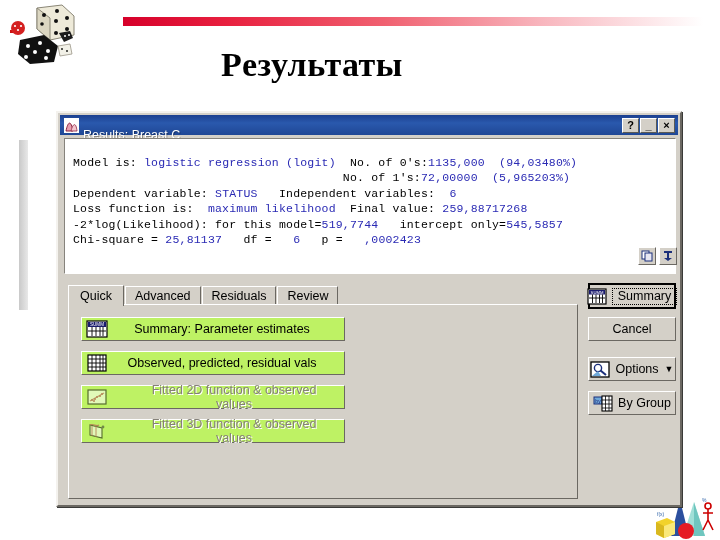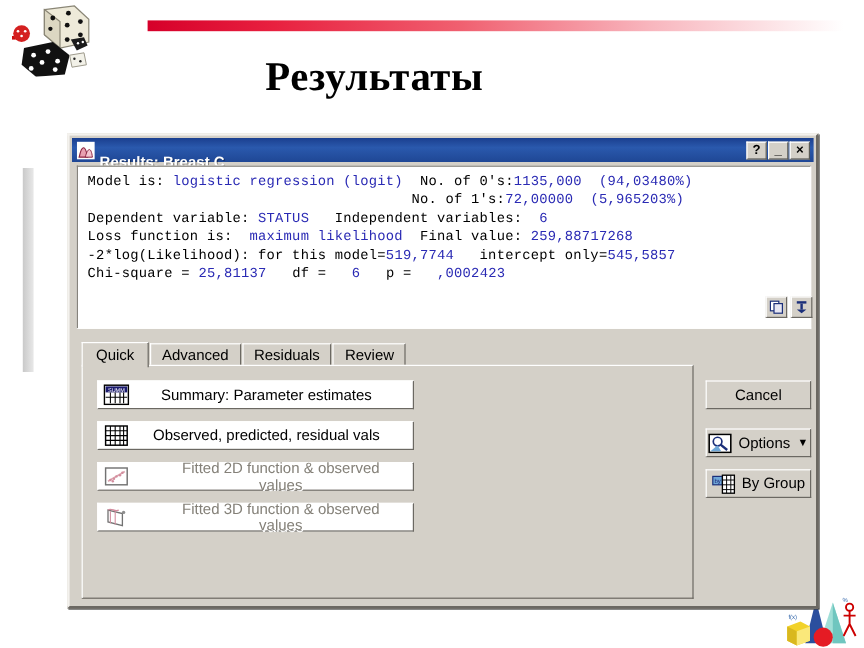--- a/index.html
+++ b/index.html
@@ -36,21 +36,21 @@
     box-shadow:1px 1px 0 #3a3a38;
     box-sizing:border-box;
   }
   #title-bar{
     position:absolute;left:2px;top:2px;right:2px;height:20px;
     background:linear-gradient(to bottom,#1b3f8f 0%,#2a59ad 40%,#1f4795 100%);
     display:flex;align-items:center;padding:0 2px;
   }
   #title-bar-icon{width:15px;height:15px;margin:0 4px 0 2px;flex:0 0 auto;}
   #window-title{
-    color:#ffffff;font-size:12.5px;font-weight:bold;
+    color:#ffffff;font-size:12.5px;font-weight:normal;
     font-family:"Liberation Sans", sans-serif;white-space:nowrap;
     text-shadow:1px 1px 0 rgba(0,0,0,.35);
     margin-top:20px;
   }
   .titlebar-btn{
     width:17px;height:15px;background:#d4d0c8;
     border-top:1px solid #ffffff;border-left:1px solid #ffffff;
     border-right:1px solid #5a5a55;border-bottom:1px solid #5a5a55;
     font-size:11px;font-weight:bold;line-height:13px;text-align:center;
     color:#000;margin-left:1px;font-family:"Liberation Sans", sans-serif;
@@ -60,21 +60,21 @@
 
   
   #output-pane{
     position:absolute;left:6px;top:25px;width:612px;height:136px;
     background:#ffffff;
     border-top:1.5px solid #86837c;border-left:1.5px solid #86837c;
     border-right:1.5px solid #ffffff;border-bottom:1.5px solid #ffffff;
     box-sizing:border-box;overflow:hidden;
   }
   #output-text{
-    position:absolute;left:8px;top:5px;
+    position:absolute;left:8px;top:16px;
     font-family:"Liberation Mono","DejaVu Sans Mono",monospace;
     font-size:11.5px;line-height:15.4px;white-space:pre;color:#000000;
     letter-spacing:.2px;
   }
   #output-text .v{color:#2a2ab4;}
   
   #output-pane-tools{position:absolute;left:580px;top:134px;display:flex;gap:3px;}
   .mini-btn{
     width:18px;height:18px;background:#d4d0c8;
     border-top:1px solid #ffffff;border-left:1px solid #ffffff;
@@ -97,21 +97,21 @@
   #tab-panel{
     position:absolute;left:10px;top:191px;width:510px;height:195px;
     background:#d4d0c8;
     border-top:1.5px solid #ffffff;border-left:1.5px solid #ffffff;
     border-right:1.5px solid #6b6862;border-bottom:1.5px solid #6b6862;
     box-sizing:border-box;
   }
 
   
   .action-btn{
-    position:absolute;left:12px;width:264px;height:24px;background:#ffffff;
+    position:absolute;left:12px;width:264px;height:24px;background:#bef264;
     border-top:1.5px solid #ffffff;border-left:1.5px solid #ffffff;
     border-right:1.5px solid #6b6862;border-bottom:1.5px solid #6b6862;
     box-sizing:border-box;display:flex;align-items:center;
     font-size:12.5px;color:#000;font-family:"Liberation Sans", sans-serif;
   }
   .action-btn .btn-icon{width:22px;height:18px;margin:0 6px 0 4px;flex:0 0 auto;}
   .action-btn .btn-label{flex:1;text-align:center;padding-right:14px;}
   .action-btn.disabled .btn-label{color:#848078;text-shadow:1px 1px 0 #ffffff;margin-left:24px;}
   .action-btn.disabled .btn-icon{opacity:.55;}
 
@@ -291,20 +291,35 @@
         <path d="M4 3 L4 13 L16 16 L16 6 Z" fill="#ffffff" stroke="#000" stroke-width="1.1"></path>
         <path d="M4 3 C7 1, 10 5, 13 3" fill="none" stroke="#b03050" stroke-width="1.1"></path>
         <line x1="6" y1="4" x2="6" y2="14" stroke="#b03050" stroke-width=".9"></line>
         <line x1="10" y1="4" x2="10" y2="15" stroke="#b03050" stroke-width=".9"></line>
         <circle cx="17" cy="5" r="1.4" fill="#333"></circle>
       </svg>
       <span class="btn-label">Fitted 3D function &amp; observed values</span>
     </div>
   </div>
 
+  <div class="side-btn" id="btn-summary" style="top:170px">
+    <svg class="side-icon" viewBox="0 0 20 17" style="margin-right:5px">
+      <rect x="1" y="1" width="18" height="15" fill="#ffffff" stroke="#000" stroke-width="1.2"></rect>
+      <rect x="2" y="2" width="16" height="4.5" fill="#1b1b6e"></rect>
+      <text x="10" y="5.8" font-family="Liberation Sans, sans-serif" font-size="4.2" fill="#ffffff" text-anchor="middle">SUMM</text>
+      <g stroke="#000" stroke-width=".9">
+        <line x1="2" y1="10" x2="18" y2="10"></line>
+        <line x1="5.5" y1="6.5" x2="5.5" y2="15"></line>
+          <line x1="9" y1="6.5" x2="9" y2="15"></line>
+        <line x1="12.5" y1="6.5" x2="12.5" y2="15"></line>
+          <line x1="15.5" y1="6.5" x2="15.5" y2="15"></line>
+      </g>
+    </svg>
+    <span class="focus-rect">Summary</span>
+  </div>
 
   <div class="side-btn" id="btn-options" style="top:244px">
     <svg class="side-icon" viewBox="0 0 20 17" style="margin-right:5px">
       <rect x="1" y="1" width="18" height="15" fill="#ffffff" stroke="#000" stroke-width="1.3"></rect>
       <circle cx="8" cy="7" r="3.6" fill="none" stroke="#1b2f7a" stroke-width="1.4"></circle>
       <line x1="10.5" y1="9.5" x2="16" y2="14" stroke="#1b2f7a" stroke-width="2"></line>
       <polygon points="2,15 8,10 11,15" fill="#6fa8d8"></polygon>
     </svg>
     <span>Options</span>
     <span class="caret">▼</span>

